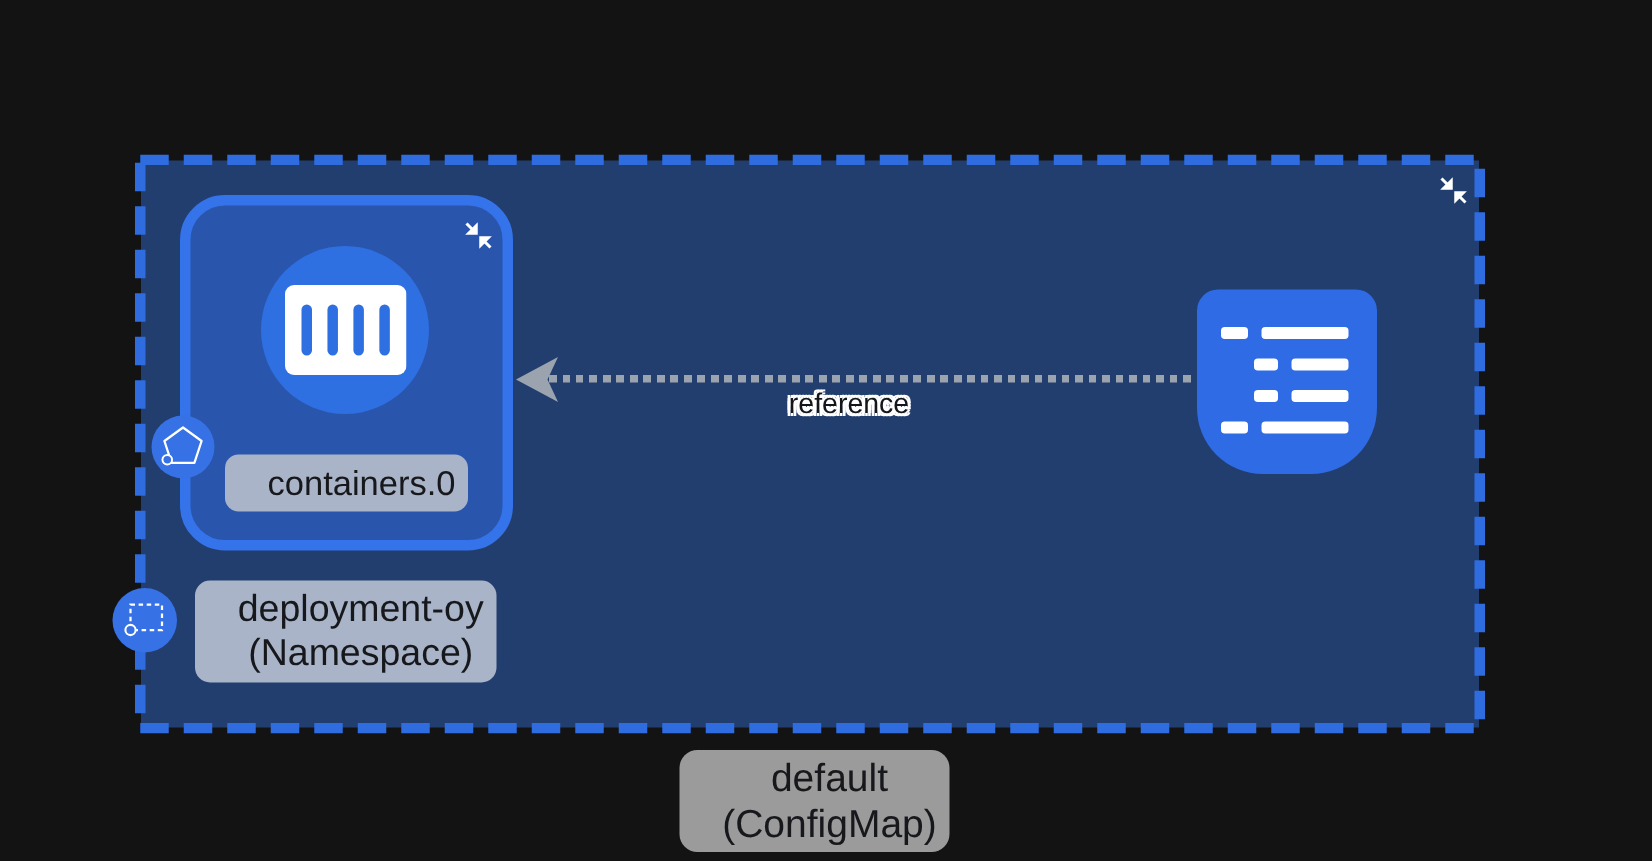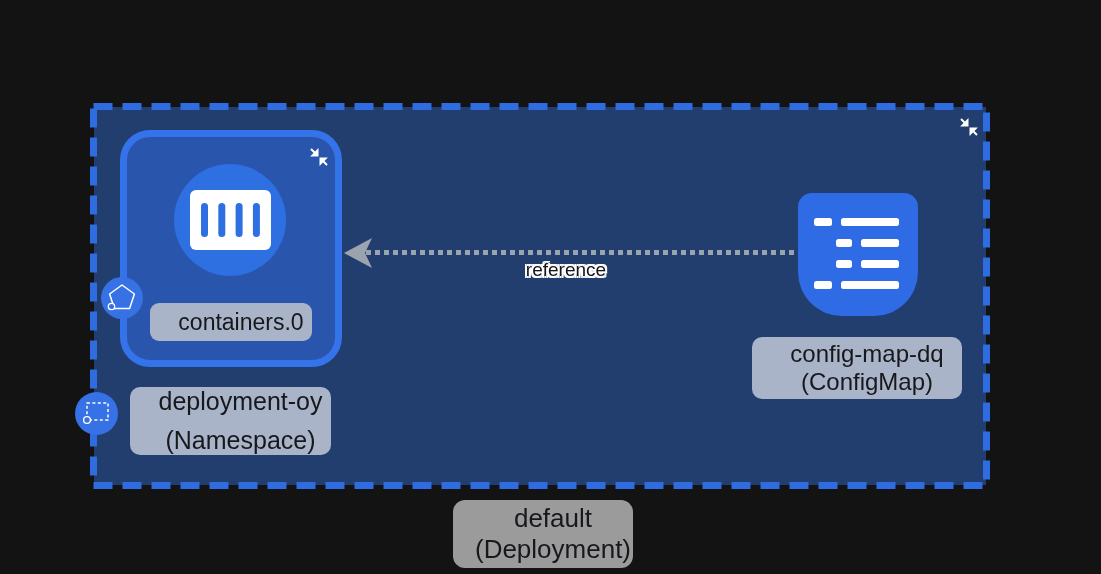--- a/index.html
+++ b/index.html
@@ -48,21 +48,21 @@
   
   .tag {
     background: var(--label-bg);
     color: var(--label-text);
     border-radius: 9px;
     display:flex; flex-direction:column; align-items:center; justify-content:center;
     text-align:center;
     padding-left:20px;
   }
   .containers-tag { left:23px; top:166px; width:162px; height:38px; font-size:23px; }
-  .deployment-tag { left:40px; top:284px; width:201px; height:68px; font-size:25px; line-height:1.18; border-radius:10px;justify-content:space-between; }
+  .deployment-tag { left:40px; top:284px; width:201px; height:68px; font-size:25px; line-height:1.18; border-radius:10px; }
   .configmap-tag  { left:662px; top:234px; width:210px; height:62px; font-size:24px; line-height:1.18; border-radius:10px; }
   .namespace-tag  {
     left:453px; top:500px; width:180px; height:68px; font-size:26px; line-height:1.18;
     background: var(--namespace-label-bg); border-radius:12px;
   }
 
   
   .badge {
     width:43px; height:43px; border-radius:50%;
     background: var(--badge-blue);
@@ -173,22 +173,18 @@
         <rect x="23" y="24" width="16" height="8" rx="2.5"></rect>
         <rect x="48" y="24" width="38" height="8" rx="2.5"></rect>
         <rect x="23" y="45" width="16" height="8" rx="2.5"></rect>
         <rect x="48" y="45" width="38" height="8" rx="2.5"></rect>
         <rect x="1" y="66" width="18" height="8" rx="2.5"></rect>
         <rect x="28" y="66" width="58" height="8" rx="2.5"></rect>
       </g>
     </svg>
   </div>
 
-  <div class="abs tag configmap-tag">
-    <span>config-map-dq</span>
-    <span>(ConfigMap)</span>
-  </div>
 </div>
 
 <div class="abs tag namespace-tag">
   <span>default</span>
-  <span>(Deployment)</span>
+  <span>(ConfigMap)</span>
 </div>
 
 </body></html>

